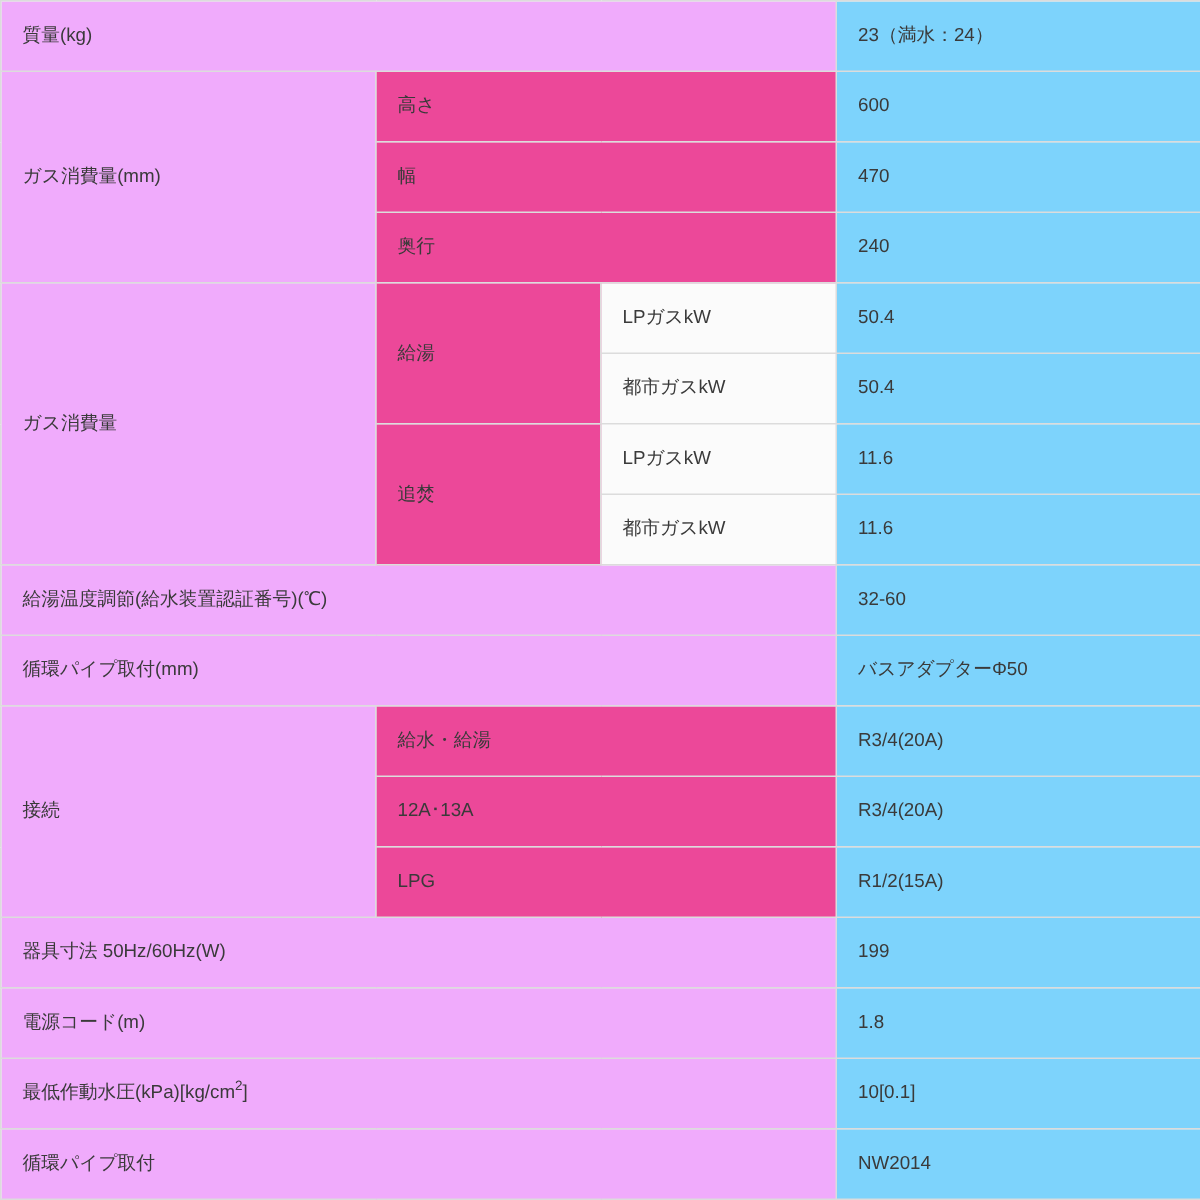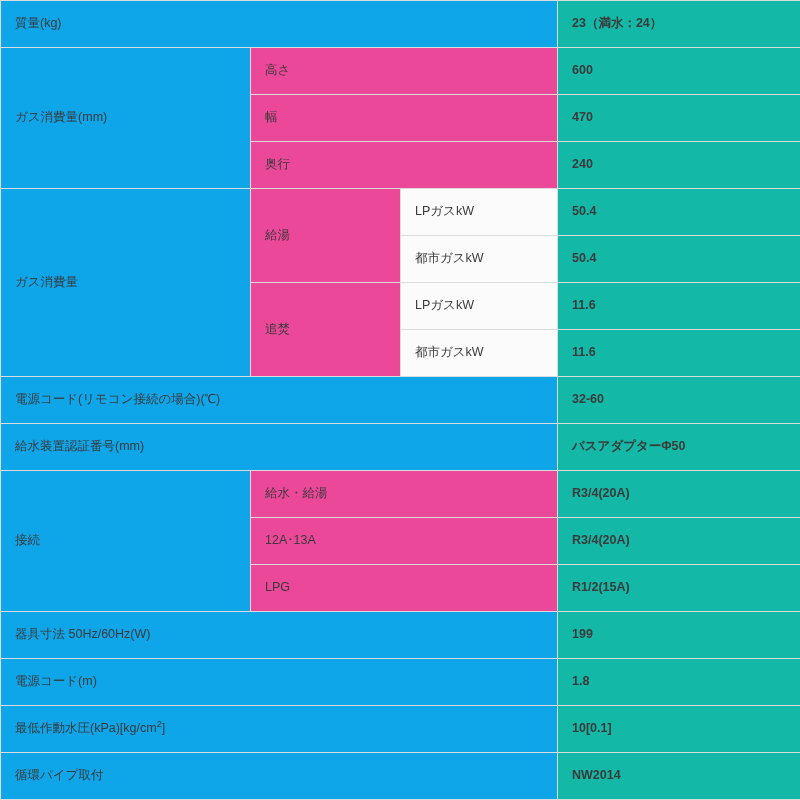--- a/index.html
+++ b/index.html
@@ -25,32 +25,31 @@
     line-height: 1.4;
     padding: 0 14px;
     vertical-align: middle;
     color: #3a3a3a;
     background: #ffffff;
     height: 47px;
     box-sizing: border-box;
     word-break: break-all;
   }
   #spec-table td.label-1 {
-    background: #0ea5e9;
+    background: #f0abfc;
     margin-left: 48px;
   }
   #spec-table td.label-2 {
     background: #ec4899;
   }
   #spec-table td.label-3 {
     background: #fbfbfb;
   }
   #spec-table td.value {
-    background: #14b8a6;
-    font-weight: bold;
+    background: #7dd3fc;
   }
   
   .c1 { width: 250px; }
   .c2 { width: 150px; }
   .c3 { width: 157px; }
   .c4 { width: 243px; }
   sup.sup {
     font-size: 9px;
     vertical-align: super;
     line-height: 0;
@@ -100,26 +99,26 @@
       <td class="label-2" rowspan="2">追焚</td>
       <td class="label-3">LPガスkW</td>
       <td class="value">11.6</td>
     </tr>
     <tr>
       <td class="label-3">都市ガスkW</td>
       <td class="value">11.6</td>
     </tr>
 
     <tr>
-      <td class="label-1" colspan="3">電源コード(リモコン接続の場合)(℃)</td>
+      <td class="label-1" colspan="3">給湯温度調節(給水装置認証番号)(℃)</td>
       <td class="value">32-60</td>
     </tr>
 
     <tr>
-      <td class="label-1" colspan="3">給水装置認証番号(mm)</td>
+      <td class="label-1" colspan="3">循環パイプ取付(mm)</td>
       <td class="value">バスアダプターΦ50</td>
     </tr>
 
     <tr>
       <td class="label-1" rowspan="3">接続</td>
       <td class="label-2" colspan="2">給水・給湯</td>
       <td class="value">R3/4(20A)</td>
     </tr>
     <tr>
       <td class="label-2" colspan="2">12A･13A</td>

